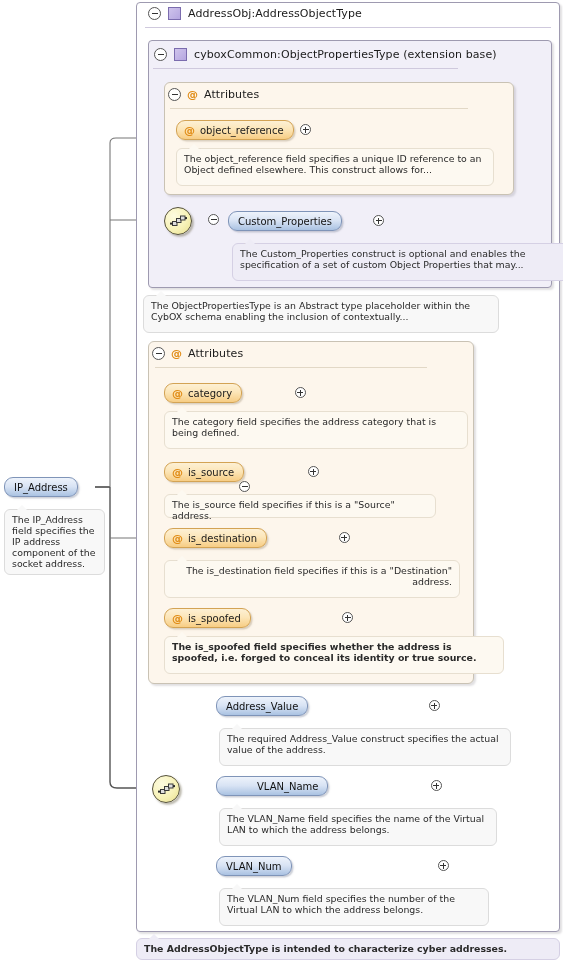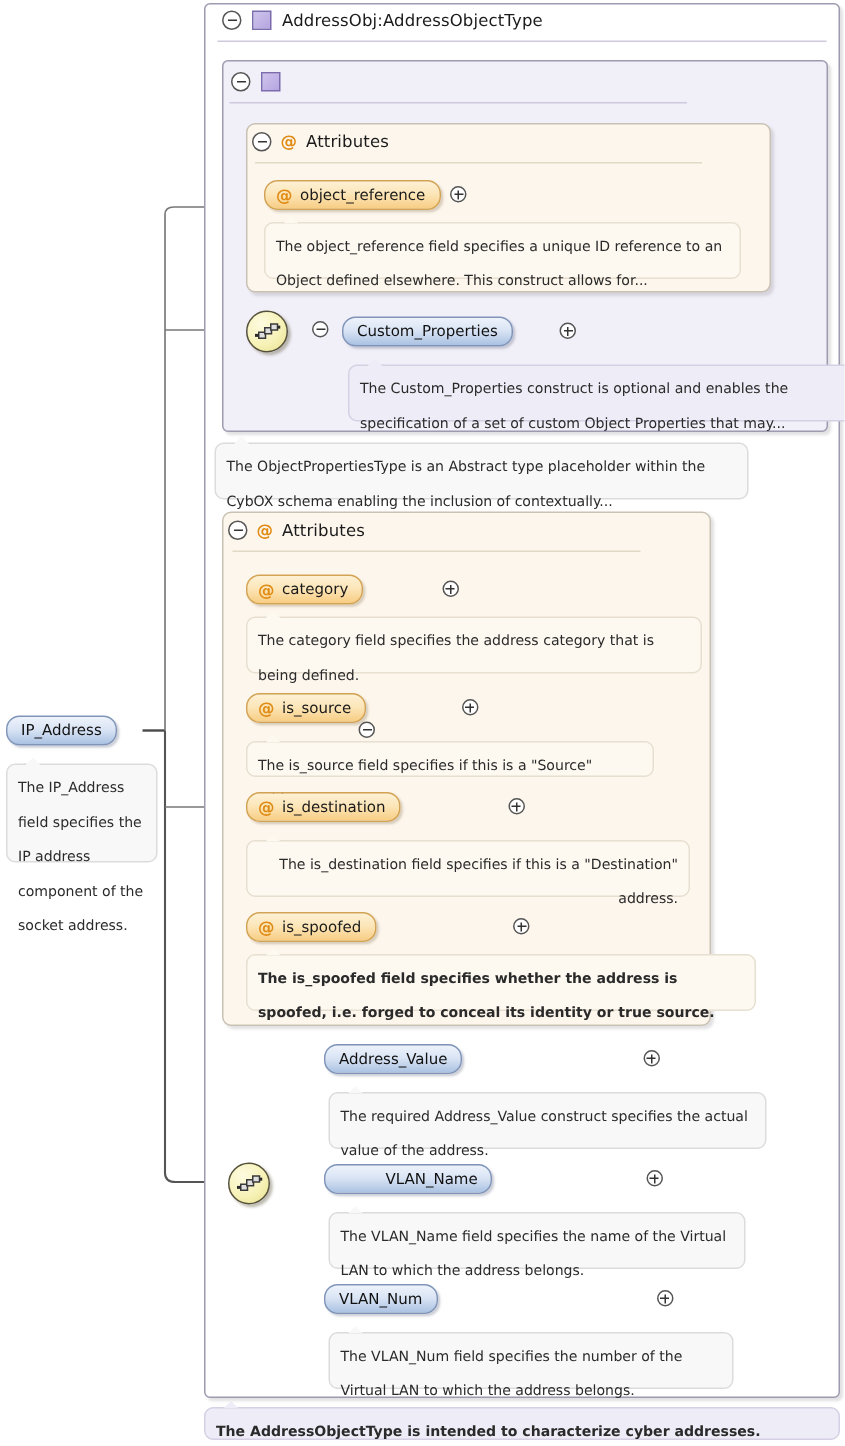--- a/index.html
+++ b/index.html
@@ -77,21 +77,21 @@
     white-space:nowrap;
   }
   .el-pill .nm{font-size:10px;color:#111;}
 
   
   .doc{
     position:absolute;box-sizing:border-box;
     border:1px solid #ddd8d0;border-radius:6px;
     background:#faf8f4;
     padding:4px 7px 4px 7px;
-    font-size:9.4px;line-height:23px;color:#2a2a2a;
+    font-size:9.4px;line-height:11px;color:#2a2a2a;
   }
   .doc.plain{background:#f8f8f8;border-color:#dcdcdc;}
   .doc.lav{background:#eeecf6;border-color:#d5d0e4;}
   .doc.cream{background:#fdf9f1;border-color:#e7dfd0;}
   
   .doc::before{
     content:"";position:absolute;top:-5px;left:12px;
     width:9px;height:5px;
     background:inherit;
     clip-path:polygon(50% 0,100% 100%,0 100%);
@@ -150,20 +150,21 @@
   <span class="label">AddressObj:AddressObjectType</span>
 </div>
 <div class="hrule" style="left:145px;top:27px;width:406px;"></div>
 
 
 <div class="container ct-inner ct-shadow abs" style="left:148px;top:40px;width:404px;height:248px;"></div>
 
 <div class="type-head" style="left:154px;top:48px;">
   <span class="toggle"></span>
   <span class="type-sq"></span>
+  <span class="label">cyboxCommon:ObjectPropertiesType (extension base)</span>
 </div>
 <div class="hrule" style="left:153px;top:68px;width:305px;"></div>
 
 
 <div class="container ct-attr ct-shadow abs" style="left:164px;top:82px;width:350px;height:113px;"></div>
 
 <div class="type-head" style="left:168px;top:88px;gap:6px;">
   <span class="toggle"></span>
   <span class="at-glyph">@</span>
   <span class="label">Attributes</span>

